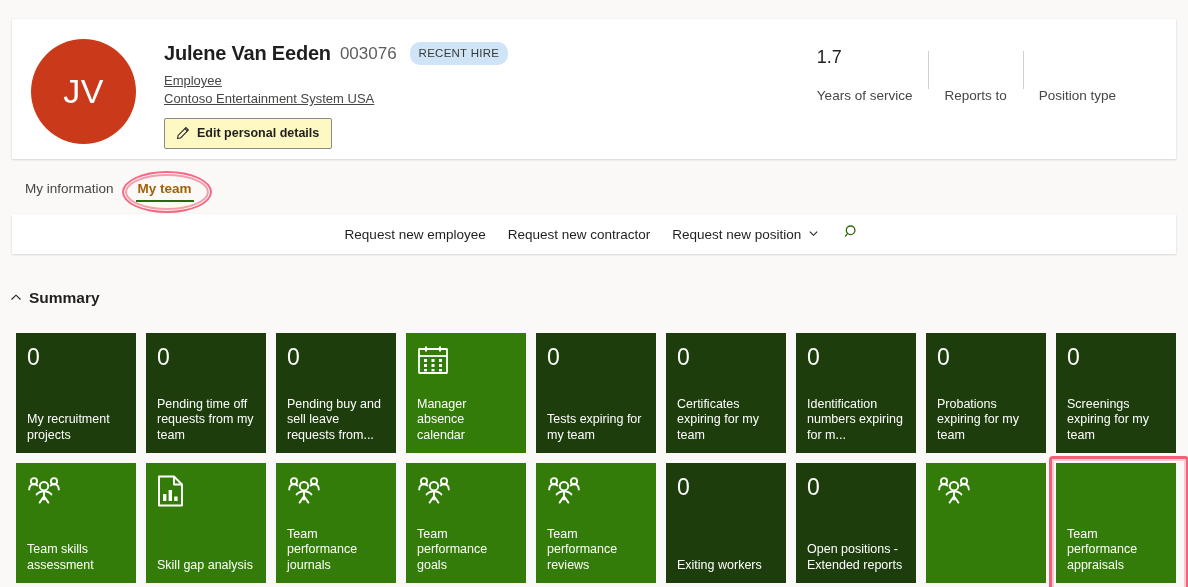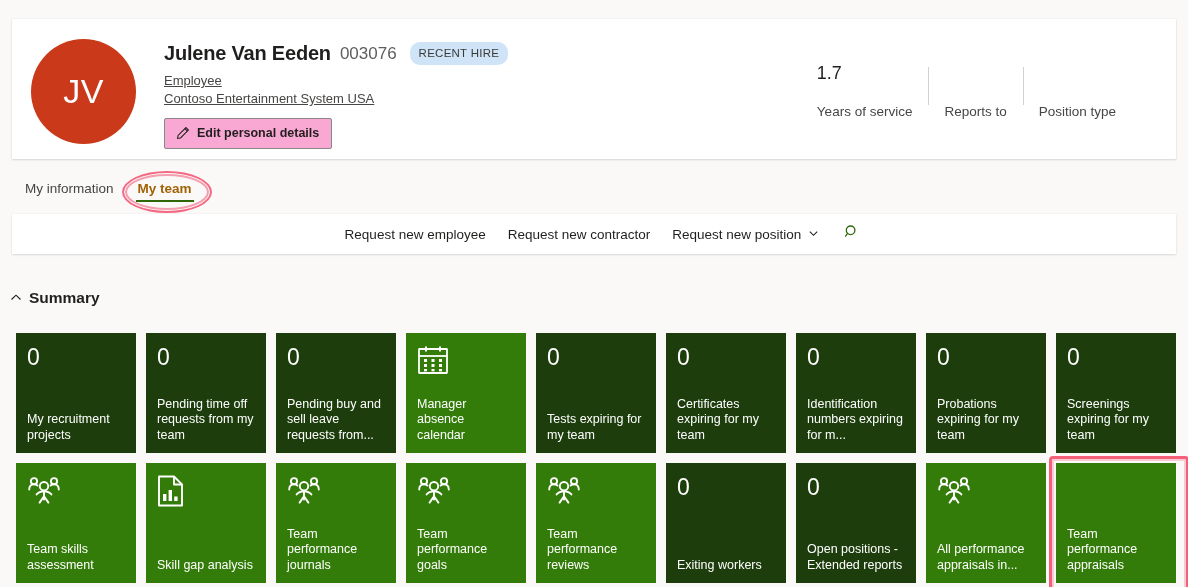--- a/index.html
+++ b/index.html
@@ -40,28 +40,28 @@
     font-size: 11.5px; letter-spacing: .25px;
     padding: 5px 9px 6px 9px;
     margin-left: 4px;
     border-radius: 10px;
   }
   .sub-line { font-size: 13px; color: #484644; margin-top: 8px; text-decoration: underline; }
   .sub-line.second { margin-top: 3px; }
   .edit-btn {
     margin-top: 12px;
     display: inline-flex; align-items: center; gap: 7px;
-    border: 1px solid #8a8886; background: #f9a8d4;
+    border: 1px solid #8a8886; background: #fef9c3;
     padding: 7px 12px 8px 11px;
     font-size: 12.5px; font-weight: bold; color: #201f1e;
     cursor: pointer; border-radius: 2px;
   }
   .edit-btn svg { display:block; }
 
-  .stats { position: absolute; right: 44px; top: 44px; display: flex; align-items: flex-end; }
+  .stats { position: absolute; right: 44px; top: 28px; display: flex; align-items: flex-end; }
   .stat { padding: 0 16px; position: relative; }
   .stat:first-child { padding-left: 0; }
   .stat + .stat::before {
     content: ""; position: absolute; left: 0; top: 4px;
     width: 1px; height: 38px; background: #d2d0ce;
   }
   .stat-val { font-size: 18px; color: #201f1e; margin-bottom: 9px; }
   .stat-lbl { font-size: 13.5px; color: #484644; white-space: nowrap; margin-top: 20px; }
   .stat.nolabelval .stat-val { visibility: hidden; }
 
@@ -408,21 +408,20 @@
                 <circle cx="7" cy="6.2" r="3.1"></circle>
                 <path d="M2.2 14.6 C2.2 10.6 4.4 9.4 7 9.4 C8.3 9.4 9.5 9.7 10.4 10.5"></path>
                 <circle cx="27" cy="6.2" r="3.1"></circle>
                 <path d="M31.8 14.6 C31.8 10.6 29.6 9.4 27 9.4 C25.7 9.4 24.5 9.7 23.6 10.5"></path>
                 <circle cx="17" cy="11.2" r="4.2"></circle>
                 <path d="M17 16.2 L17 24.5"></path>
                 <path d="M9.6 19.4 C11.6 17 14.2 16.2 17 16.2 C19.8 16.2 22.4 17 24.4 19.4"></path>
                 <path d="M17 21.2 L12.6 27.6"></path>
                 <path d="M17 21.2 L21.4 27.6"></path>
               </svg></div>
-            <div class="tile-label">All performance appraisals in...</div>
           </div>
         </div>
         <div class="tile-wrap">
           <div class="tile light">
             <div class="tile-label">Team performance appraisals</div>
           </div>
           <div class="annot-rect"></div>
         </div>
       </div>
   </div>

